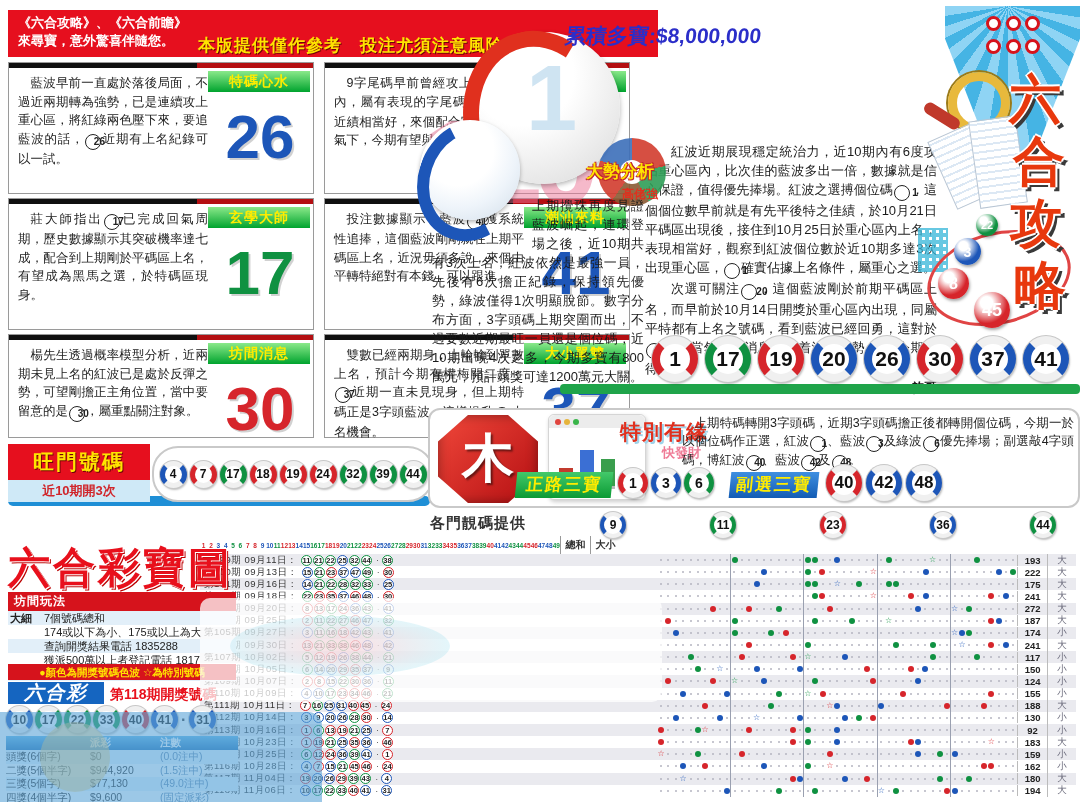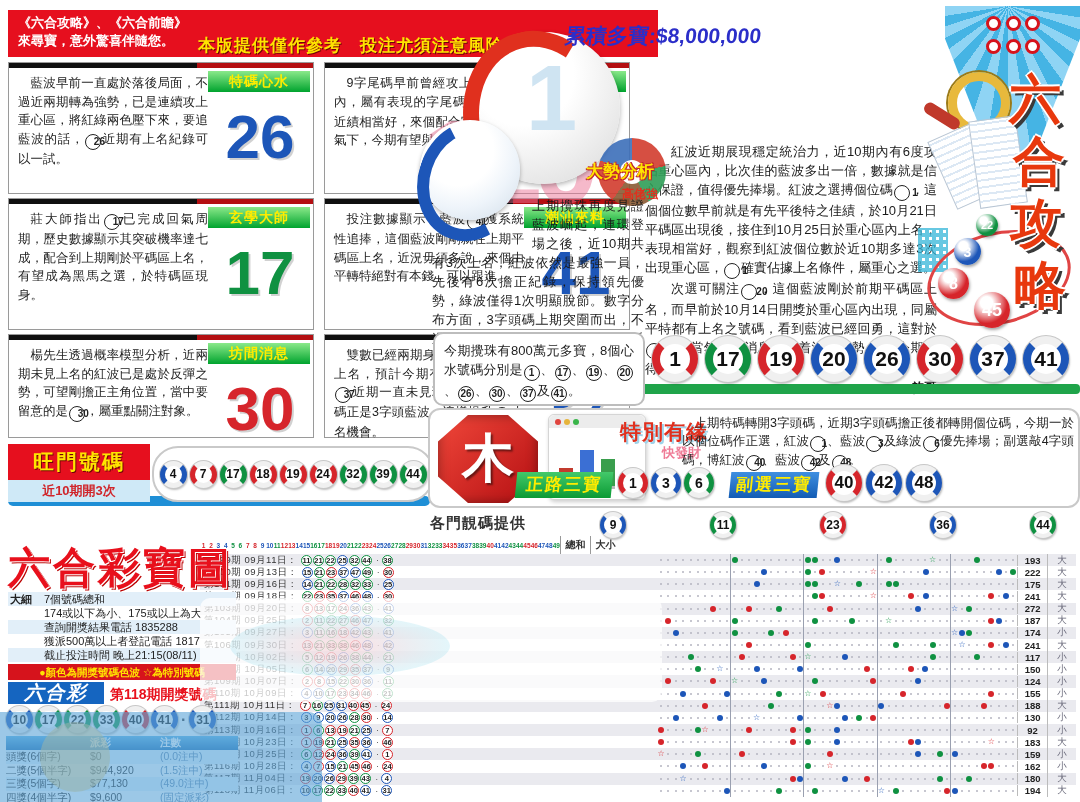--- a/index.html
+++ b/index.html
@@ -232,21 +232,20 @@
       <span class="ball" style="width: 27px; height: 27px; border-width: 5px; border-left-color: rgb(214, 37, 43); border-right-color: rgb(214, 37, 43); font-size: 12px;">7</span>
       <span class="ball" style="width: 27px; height: 27px; border-width: 5px; border-left-color: rgb(15, 145, 65); border-right-color: rgb(15, 145, 65); font-size: 12px;">17</span>
       <span class="ball" style="width: 27px; height: 27px; border-width: 5px; border-left-color: rgb(214, 37, 43); border-right-color: rgb(214, 37, 43); font-size: 12px;">18</span>
       <span class="ball" style="width: 27px; height: 27px; border-width: 5px; border-left-color: rgb(214, 37, 43); border-right-color: rgb(214, 37, 43); font-size: 12px;">19</span>
       <span class="ball" style="width: 27px; height: 27px; border-width: 5px; border-left-color: rgb(214, 37, 43); border-right-color: rgb(214, 37, 43); font-size: 12px;">24</span>
       <span class="ball" style="width: 27px; height: 27px; border-width: 5px; border-left-color: rgb(15, 145, 65); border-right-color: rgb(15, 145, 65); font-size: 12px;">32</span>
       <span class="ball" style="width: 27px; height: 27px; border-width: 5px; border-left-color: rgb(15, 145, 65); border-right-color: rgb(15, 145, 65); font-size: 12px;">39</span>
       <span class="ball" style="width: 27px; height: 27px; border-width: 5px; border-left-color: rgb(15, 145, 65); border-right-color: rgb(15, 145, 65); font-size: 12px;">44</span>
     </div>
 
-  <div class="abs picksbox">今期攪珠有800萬元多寶，8個心水號碼分別是<span class="cn">1</span>、<span class="cn">17</span>、<span class="cn">19</span>、<span class="cn">20</span>、<span class="cn">26</span>、<span class="cn">30</span>、<span class="cn">37</span>及<span class="cn">41</span>。</div>
   <div class="abs greenbar"></div>
   <div class="abs picksballs" id="picksballs">
       <span class="ball" style="width: 46px; height: 46px; border-width: 8px; border-left-color: rgb(214, 37, 43); border-right-color: rgb(214, 37, 43); font-size: 21px;">1</span>
       <span class="ball" style="width: 46px; height: 46px; border-width: 8px; border-left-color: rgb(15, 145, 65); border-right-color: rgb(15, 145, 65); font-size: 21px;">17</span>
       <span class="ball" style="width: 46px; height: 46px; border-width: 8px; border-left-color: rgb(214, 37, 43); border-right-color: rgb(214, 37, 43); font-size: 21px;">19</span>
       <span class="ball" style="width: 46px; height: 46px; border-width: 8px; border-left-color: rgb(29, 86, 184); border-right-color: rgb(29, 86, 184); font-size: 21px;">20</span>
       <span class="ball" style="width: 46px; height: 46px; border-width: 8px; border-left-color: rgb(29, 86, 184); border-right-color: rgb(29, 86, 184); font-size: 21px;">26</span>
       <span class="ball" style="width: 46px; height: 46px; border-width: 8px; border-left-color: rgb(214, 37, 43); border-right-color: rgb(214, 37, 43); font-size: 21px;">30</span>
       <span class="ball" style="width: 46px; height: 46px; border-width: 8px; border-left-color: rgb(29, 86, 184); border-right-color: rgb(29, 86, 184); font-size: 21px;">37</span>
       <span class="ball" style="width: 46px; height: 46px; border-width: 8px; border-left-color: rgb(29, 86, 184); border-right-color: rgb(29, 86, 184); font-size: 21px;">41</span>
@@ -3629,20 +3628,21 @@
             </span>
           </div>
           <div class="msum">194</div>
           <div class="msize">大</div>
         </div>
       </div>
   </div>
 
   <div class="abs baotitle">六合彩寶圖</div>
   <div class="abs rules">
+    <div class="rules-h">坊間玩法</div>
     <div id="rulesrows">
         <div class="rrow">
           <b>大細</b>
           <span>7個號碼總和</span>
         </div>
         <div class="rrow">
           <b></b>
           <span>174或以下為小、175或以上為大</span>
         </div>
         <div class="rrow">

